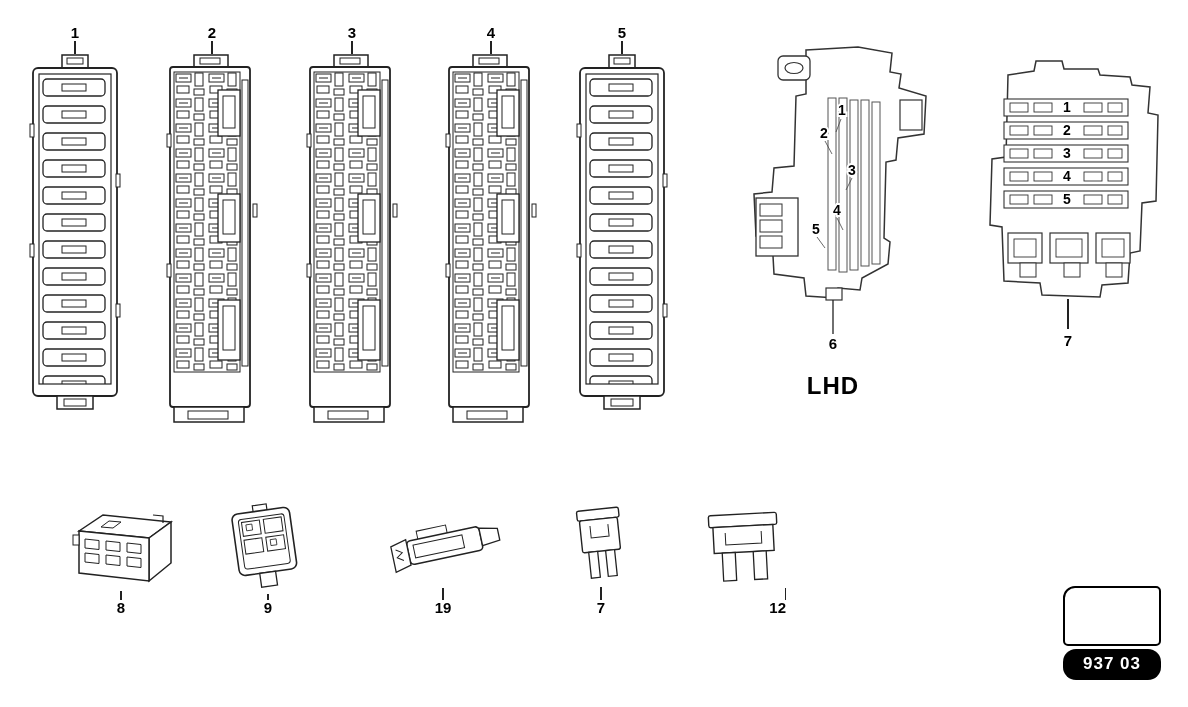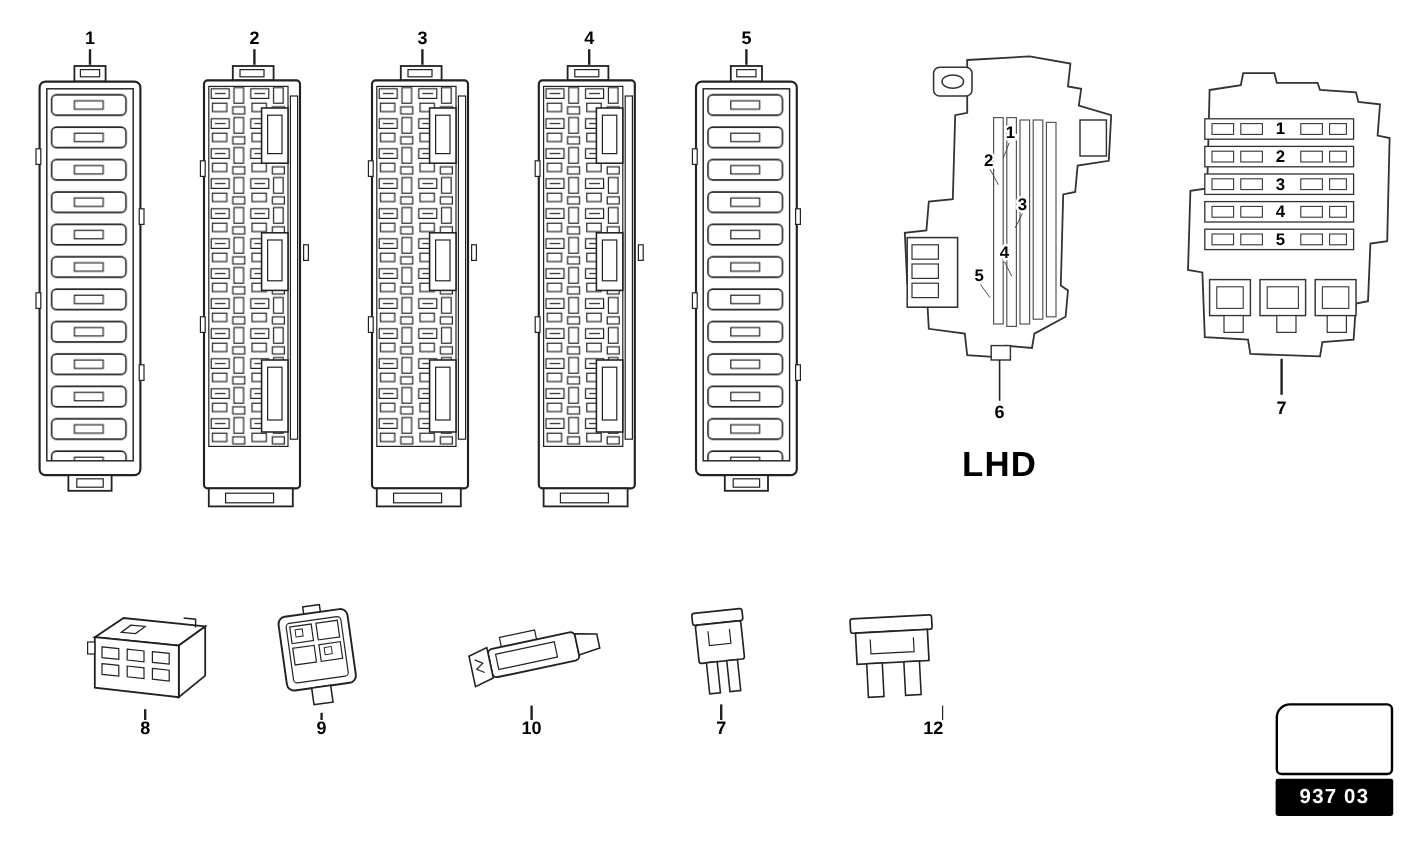--- a/index.html
+++ b/index.html
@@ -7,33 +7,33 @@
     width:1188px; height:707px; background:#ffffff; overflow:hidden;
     font-family:"Liberation Sans", sans-serif; color:#000;
     position:relative;
   }
   .abs { position:absolute; }
   .pnum { font-weight:bold; font-size:15px; text-align:center; line-height:16px; }
   .lead { width:1.5px; background:#222; }
   .carrier { position:absolute; display:flex; flex-direction:column; align-items:center; width:92px; }
   .carrier .lead { height:13px; }
   .smallpart { position:absolute; display:flex; flex-direction:column; align-items:center; }
-  .drive-title { font-size:29px; font-weight:600; letter-spacing:1px; text-align:center; }
+  .drive-title { font-size:24px; font-weight:600; letter-spacing:1px; text-align:center; }
   text.co {
     font-family:"Liberation Sans", sans-serif; font-size:14px; font-weight:bold;
     paint-order:stroke; stroke:#ffffff; stroke-width:4px; fill:#000; text-anchor:middle;
   }
   .legend-frame {
     width:98px; height:60px; background:#fff; border:2px solid #000;
     border-radius:12px 5px 5px 5px;
   }
   .legend-bar {
     margin-top:3px; width:98px; height:31px; background:#000; color:#fff;
     font-weight:bold; font-size:17px; text-align:center; line-height:30px;
-    border-radius:2px; letter-spacing:1px;
+    border-radius:13px; letter-spacing:1px;
   }
   svg { display:block; }
 </style>
 </head>
 <body>
 
 <svg width="0" height="0" style="position:absolute" aria-hidden="true">
   <defs>
     <pattern id="slotPat" x="10" y="20" width="72" height="27" patternUnits="userSpaceOnUse">
       <rect x="4" y="5" width="62" height="17" rx="4" fill="none" stroke="#222" stroke-width="1.3"></rect>
@@ -241,21 +241,21 @@
     <g transform="rotate(-12 63 41)">
       <rect x="40" y="20" width="30" height="10" fill="none" stroke="#222" stroke-width="1"></rect>
       <rect x="28" y="28" width="74" height="24" rx="4" fill="#fff" stroke="#222" stroke-width="1.6"></rect>
       <rect x="34" y="33" width="50" height="13" fill="none" stroke="#222" stroke-width="1"></rect>
       <path d="M12,30 L28,26 L28,52 L12,56 Z" fill="#fff" stroke="#222" stroke-width="1.3"></path>
       <path d="M16,34 L22,38 L16,42 L22,46" fill="none" stroke="#222" stroke-width="1"></path>
       <path d="M102,30 L120,34 L120,46 L102,48 Z" fill="#fff" stroke="#222" stroke-width="1.3"></path>
     </g>
   </svg>
   <div class="lead" style="height:12px;"></div>
-  <div class="pnum">10</div>
+  <div class="pnum">19</div>
 </div>
 
 <div class="smallpart" style="left:568px; top:503px;">
   <svg width="66" height="84">
     <g transform="rotate(-6 33 42)">
       <rect x="12" y="6" width="42" height="10" rx="2" fill="#fff" stroke="#222" stroke-width="1.4"></rect>
       <rect x="14" y="16" width="38" height="32" rx="2" fill="#fff" stroke="#222" stroke-width="1.4"></rect>
       <path d="M24,22 L24,34 L42,34 L42,22" fill="none" stroke="#222" stroke-width="1"></path>
       <rect x="20" y="48" width="9" height="26" fill="#fff" stroke="#222" stroke-width="1.3"></rect>
       <rect x="37" y="48" width="9" height="26" fill="#fff" stroke="#222" stroke-width="1.3"></rect>

